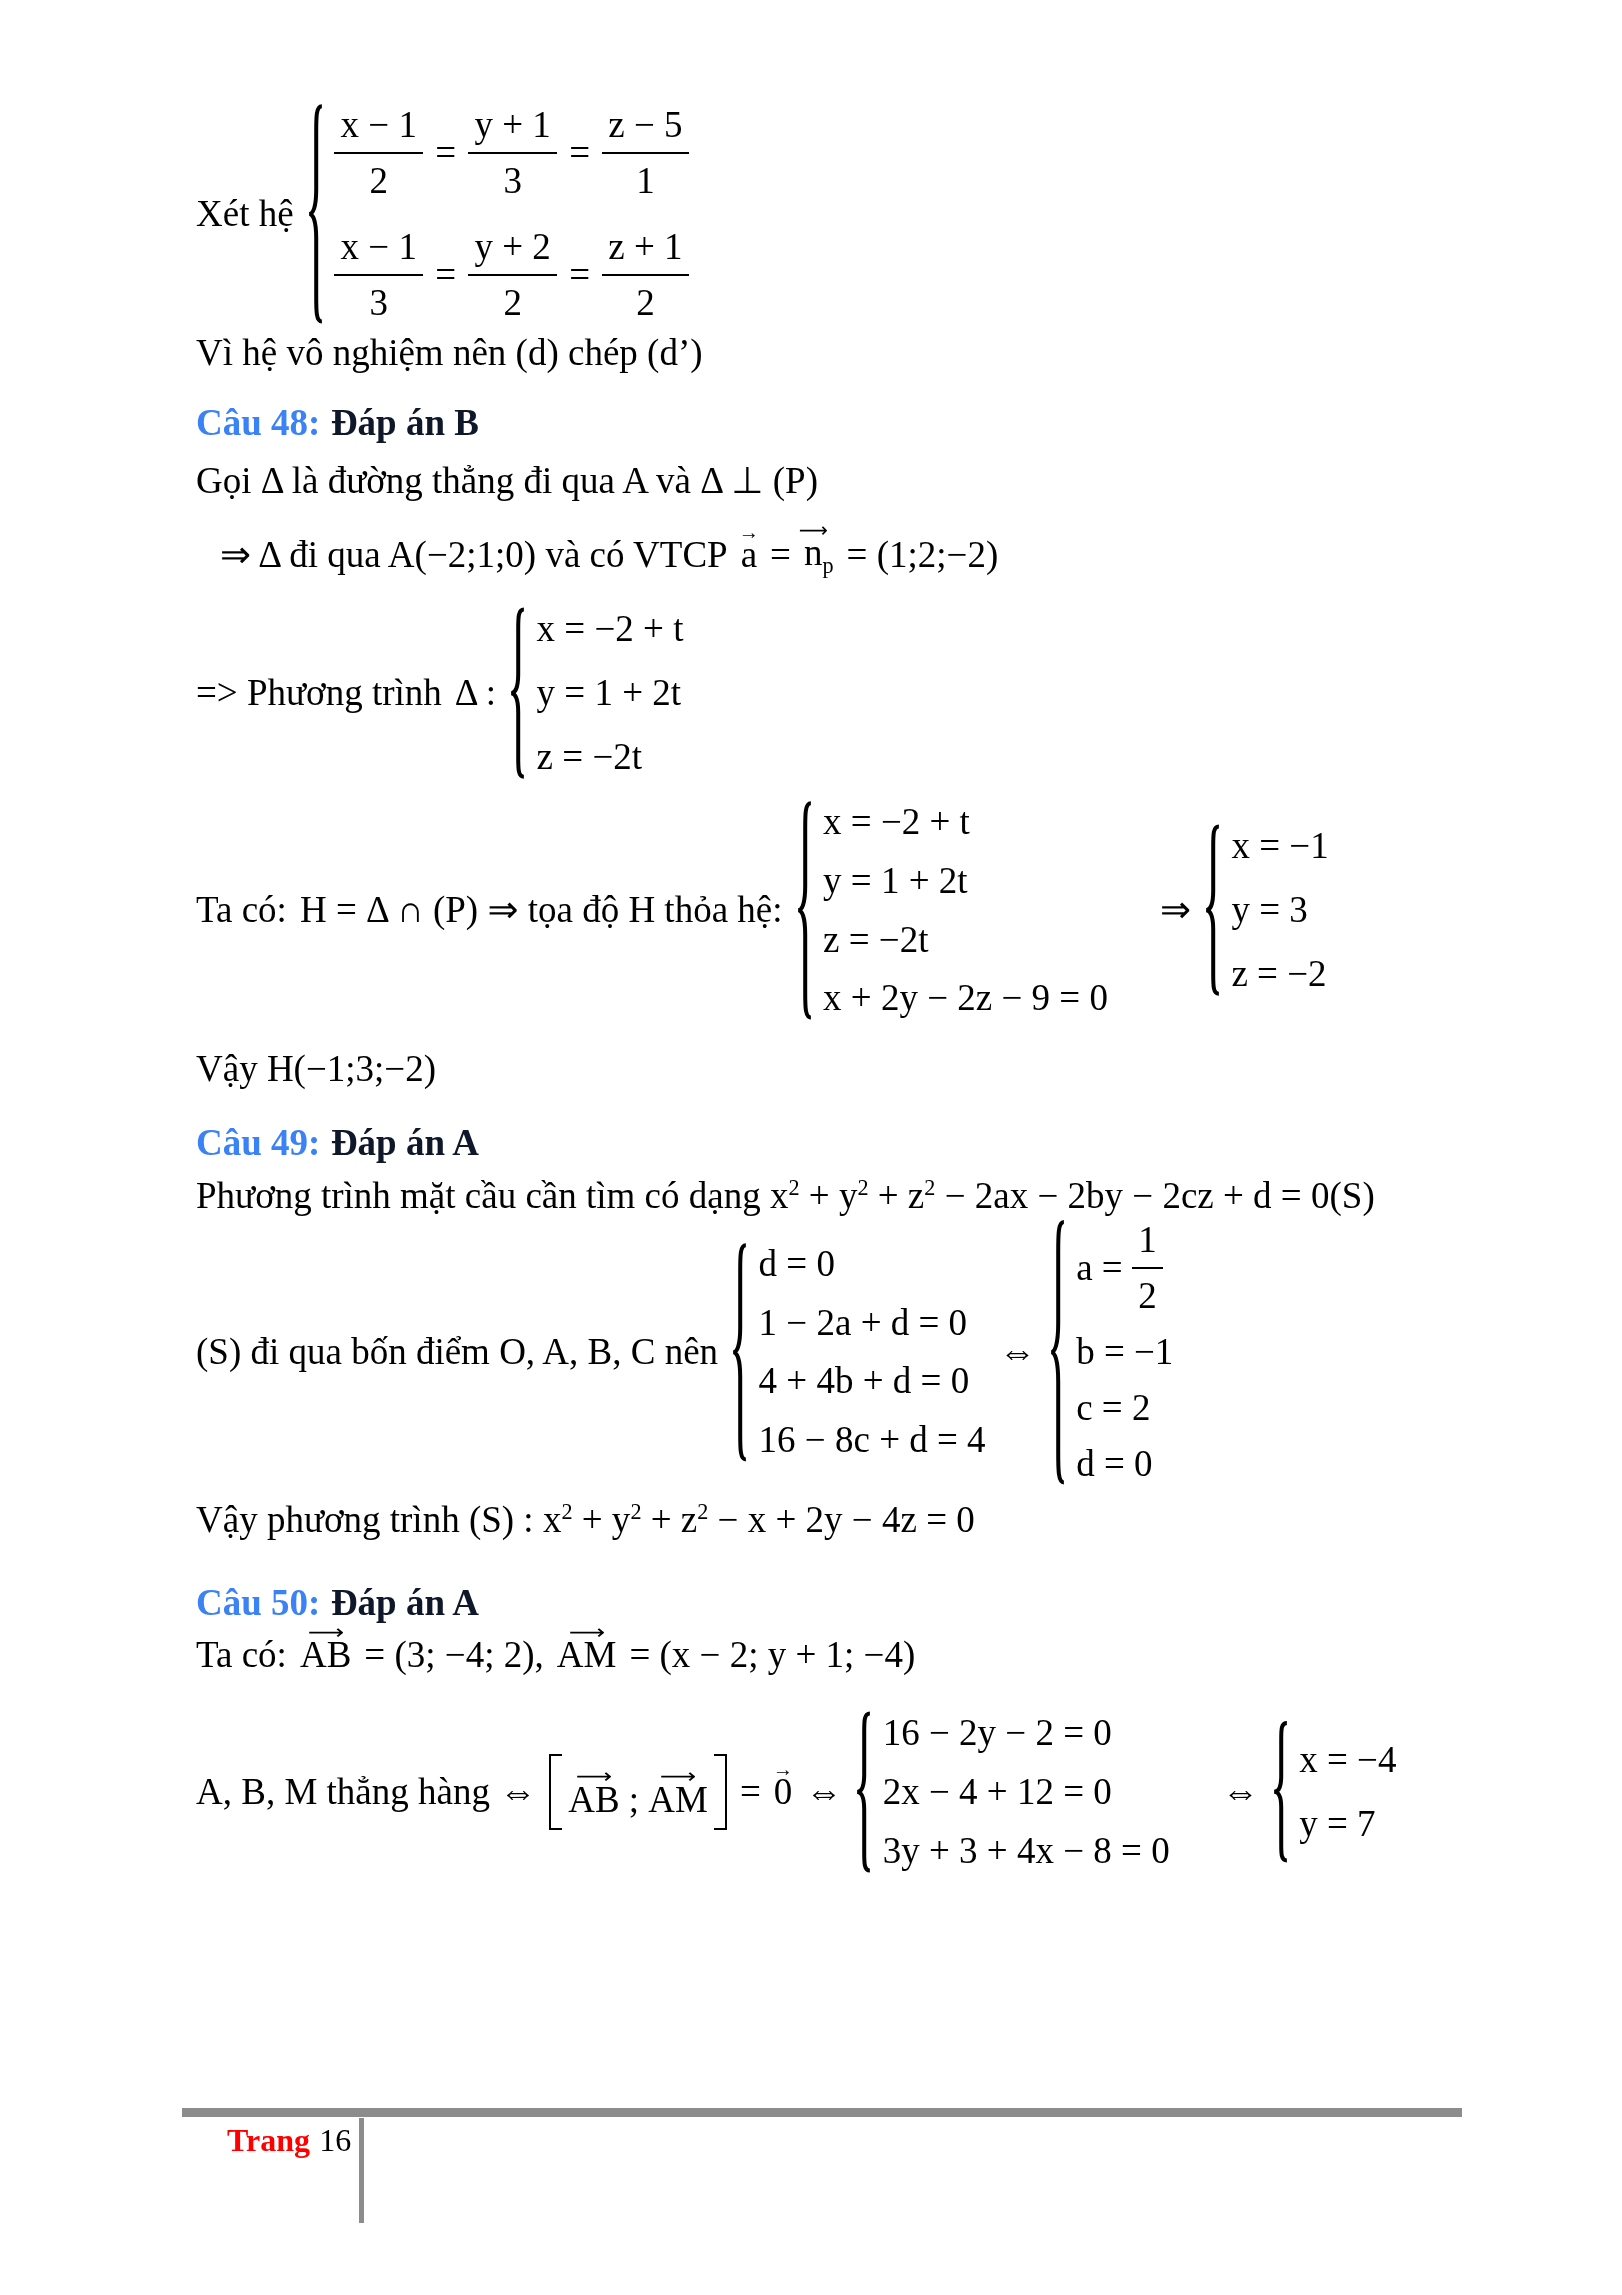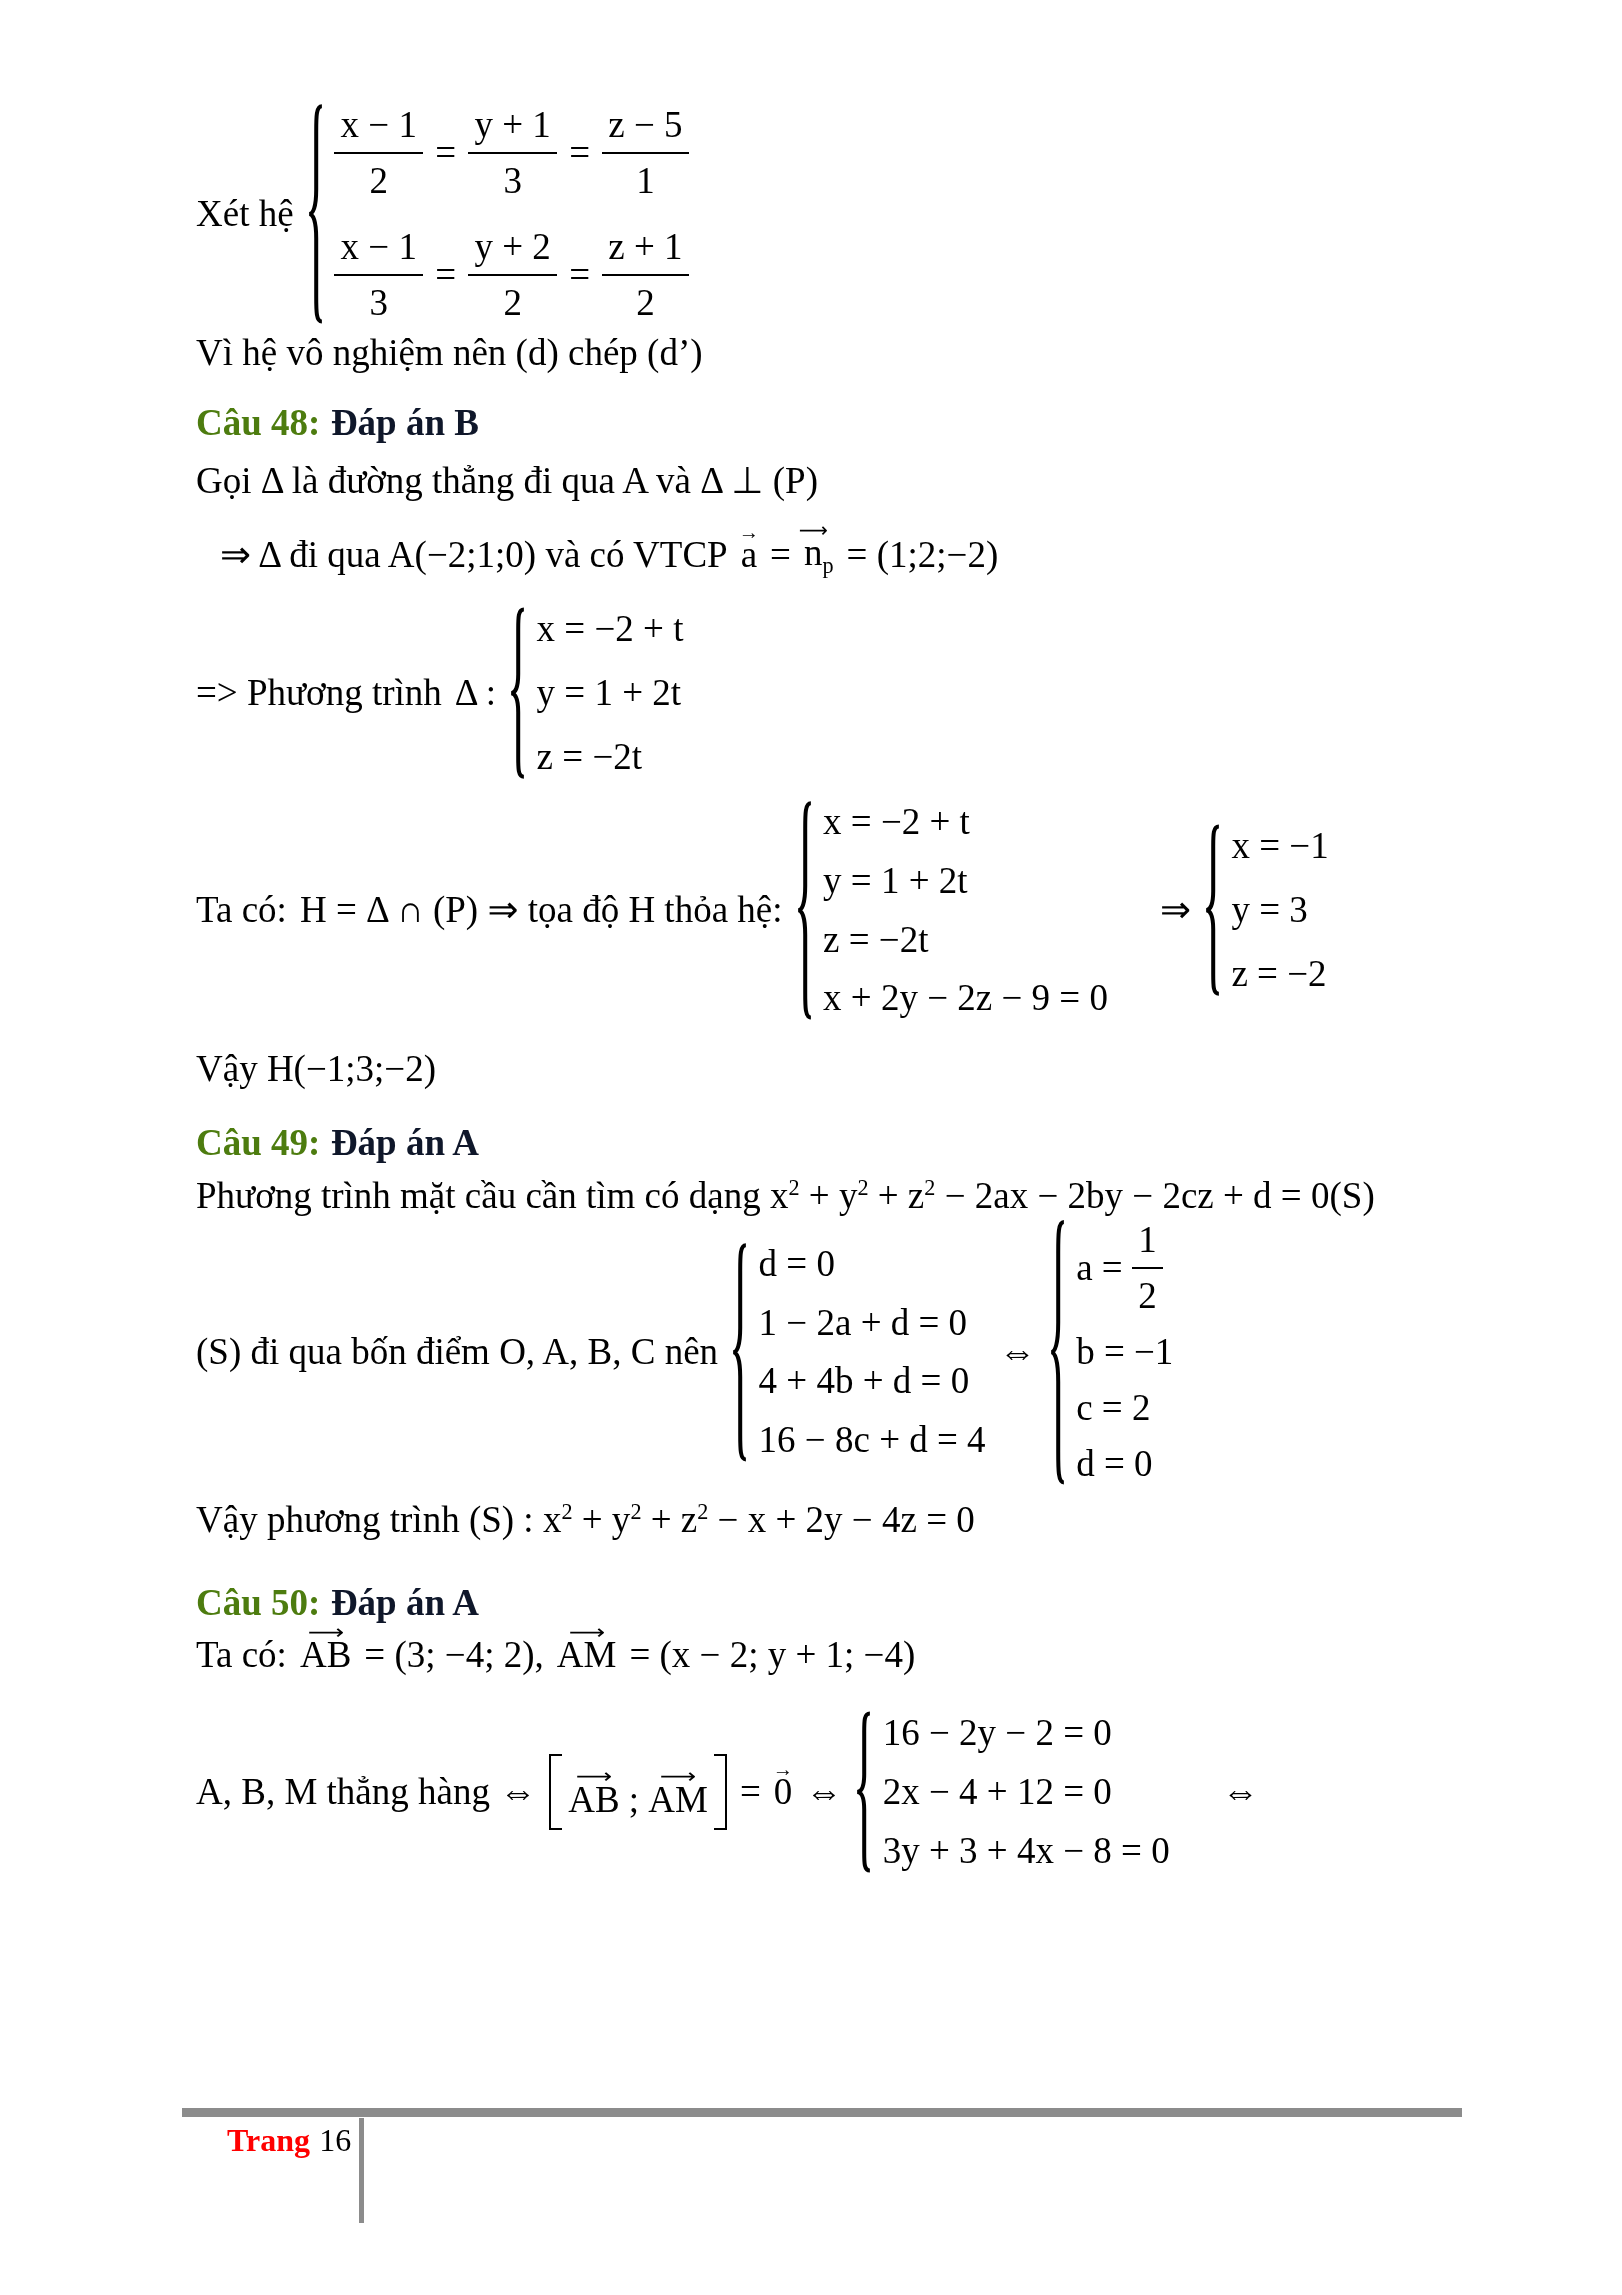--- a/index.html
+++ b/index.html
@@ -8,21 +8,21 @@
     font-family:"Liberation Serif", serif; color:#000; overflow:hidden;
   }
   
   .textline { position:absolute; left:196px; font-size:37px; white-space:nowrap; line-height:1.25; }
   
   .line { position:absolute; left:196px; display:flex; align-items:center; column-gap:13px;
           font-size:37px; white-space:nowrap; line-height:1.2; }
   .t { display:inline-block; }
   
   .heading { font-weight:bold; }
-  .heading .q { color:#4d7c0f; }
+  .heading .q { color:#3b82f6; }
   .heading .a { color:#0f172a; margin-left:10.5px;text-align:right; }
   
   .frac { display:inline-flex; flex-direction:column; align-items:stretch; text-align:center; }
   .frac .num { padding:0 6.5px 4.6px; }
   .frac .den { border-top:2.6px solid #000; padding:4.6px 6.5px 0; }
   
   .sys { display:inline-flex; align-items:center; }
   .brace-svg { align-self:stretch; width:17px; margin-right:10.5px; }
   .sys-rows { display:flex; flex-direction:column; align-items:flex-start; row-gap:14.4px; }
   .sys-rows.g30 { row-gap:19.6px; }
@@ -239,20 +239,29 @@
       <svg class="brace-svg" viewBox="0 0 24 200" preserveAspectRatio="none">
           <path d="M21 3 C13 3 13 12 13 26 L13 78 C13 93 9 100 3 100 C9 100 13 107 13 122 L13 174 C13 188 13 197 21 197" fill="none" stroke="#000" stroke-width="4" vector-effect="non-scaling-stroke"></path>
         </svg>
       <span class="sys-rows">
         <span>16 − 2y − 2 = 0</span>
         <span>2x − 4 + 12 = 0</span>
         <span>3y + 3 + 4x − 8 = 0</span>
       </span>
     </span>
     <span class="t sp60">⇔</span>
+    <span class="sys">
+      <svg class="brace-svg" viewBox="0 0 24 200" preserveAspectRatio="none">
+          <path d="M21 3 C13 3 13 12 13 26 L13 78 C13 93 9 100 3 100 C9 100 13 107 13 122 L13 174 C13 188 13 197 21 197" fill="none" stroke="#000" stroke-width="4" vector-effect="non-scaling-stroke"></path>
+        </svg>
+      <span class="sys-rows g30">
+        <span>x = −4</span>
+        <span>y = 7</span>
+      </span>
+    </span>
   </div>
 
   <div class="footer-bar"></div>
   <div class="footer-vline"></div>
   <div class="footer-text">
     <span class="lbl">Trang</span><span class="pg">16</span>
   </div>
 
 </div>
 

